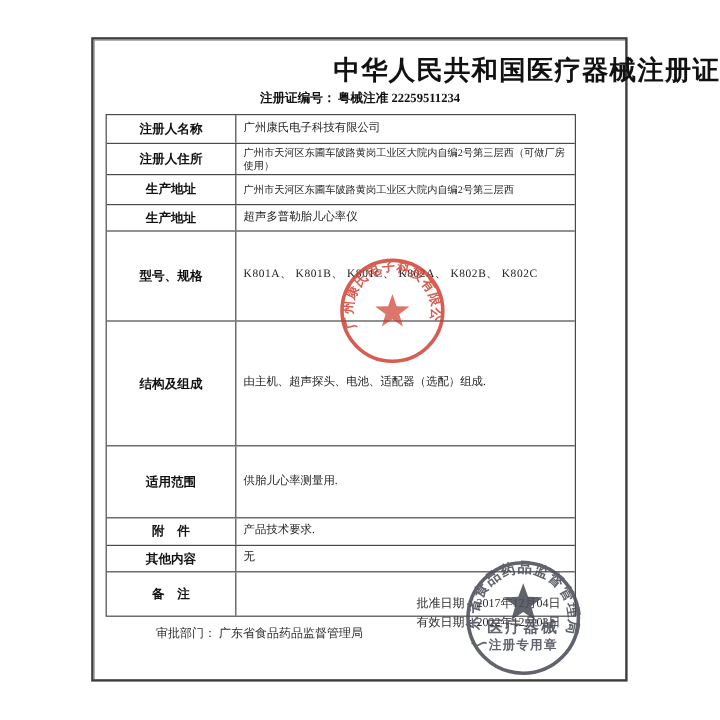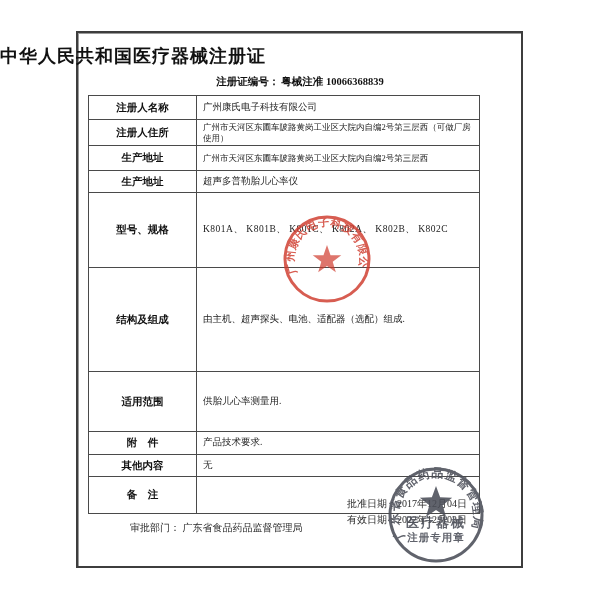--- a/index.html
+++ b/index.html
@@ -6,22 +6,22 @@
   #canvas{
     position:relative;width:600px;height:600px;background:#ffffff;overflow:hidden;
     font-family:"Liberation Serif","DejaVu Serif",serif;color:#1c1c1c;
   }
   #frame{
     position:absolute;left:76px;top:31px;width:443px;height:533px;
     border:2px solid #3d3d3d;background:#ffffff;
     box-shadow:1px 1px 0 #9a9a9a inset;
   }
   #doc-title{
-    position:absolute;left:0;top:44px;width:600px;text-align:left;
-    font-size:18px;font-weight:bold;letter-spacing:1px;color:#111;
+    position:absolute;left:0;top:44px;width:600px;text-align:right;
+    font-size:22px;font-weight:bold;letter-spacing:1px;color:#111;
   }
   #cert-line{
     position:absolute;left:0;top:75px;width:600px;text-align:center;
     font-size:10.5px;font-weight:bold;color:#111;
   }
   #cert-line span{margin:0 1px;}
   #regtable{
     position:absolute;left:88px;top:95px;width:392px;
     border:1px solid #4a4a4a;box-sizing:border-box;background:transparent;
   }
@@ -54,21 +54,21 @@
 </style>
 </head>
 <body>
 
 <div id="canvas">
   <div id="frame"></div>
 
   <div id="doc-title">中华人民共和国医疗器械注册证</div>
 
   <div id="cert-line">
-    <span>注册证编号：</span><span>粤械注准 10066368839</span>
+    <span>注册证编号：</span><span>粤械注准 22259511234</span>
   </div>
 
   <div id="regtable">
     <div class="trow r0">
       <div class="tlabel">注册人名称</div>
       <div class="tvalue">广州康氏电子科技有限公司</div>
     </div>
     <div class="trow r1 small">
       <div class="tlabel">注册人住所</div>
       <div class="tvalue">广州市天河区东圃车陂路黄岗工业区大院内自编2号第三层西（可做厂房使用）</div>

